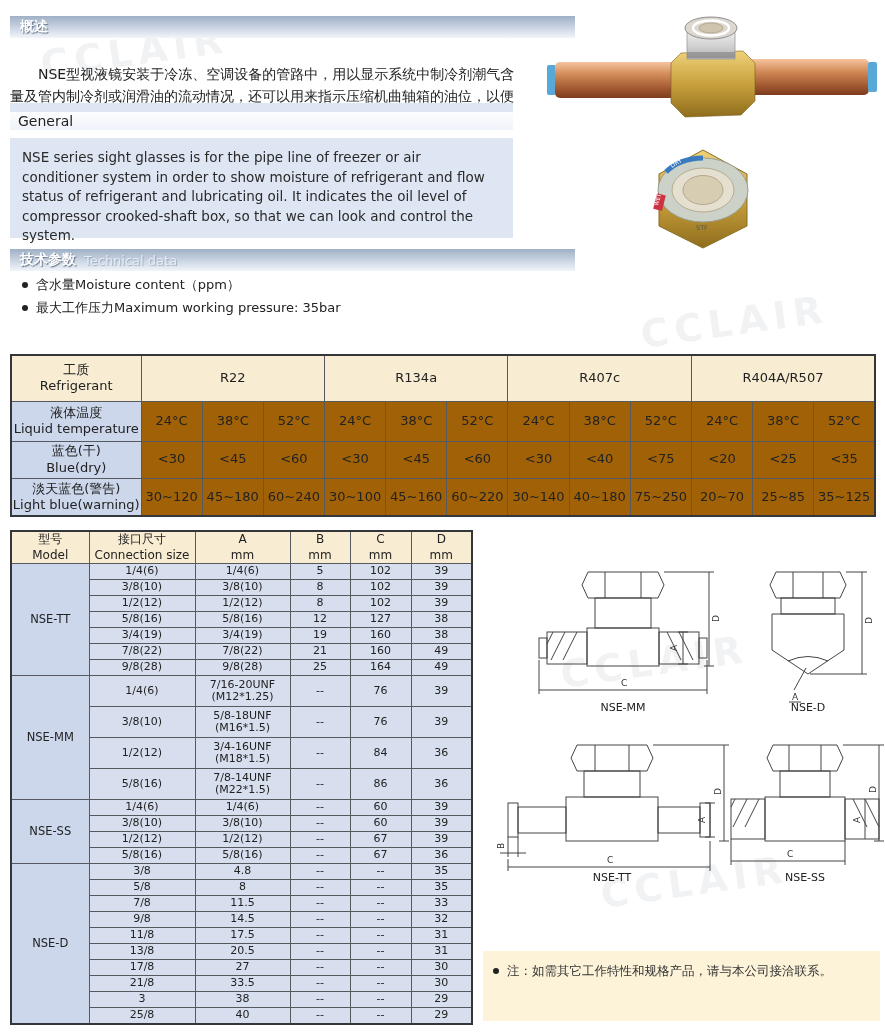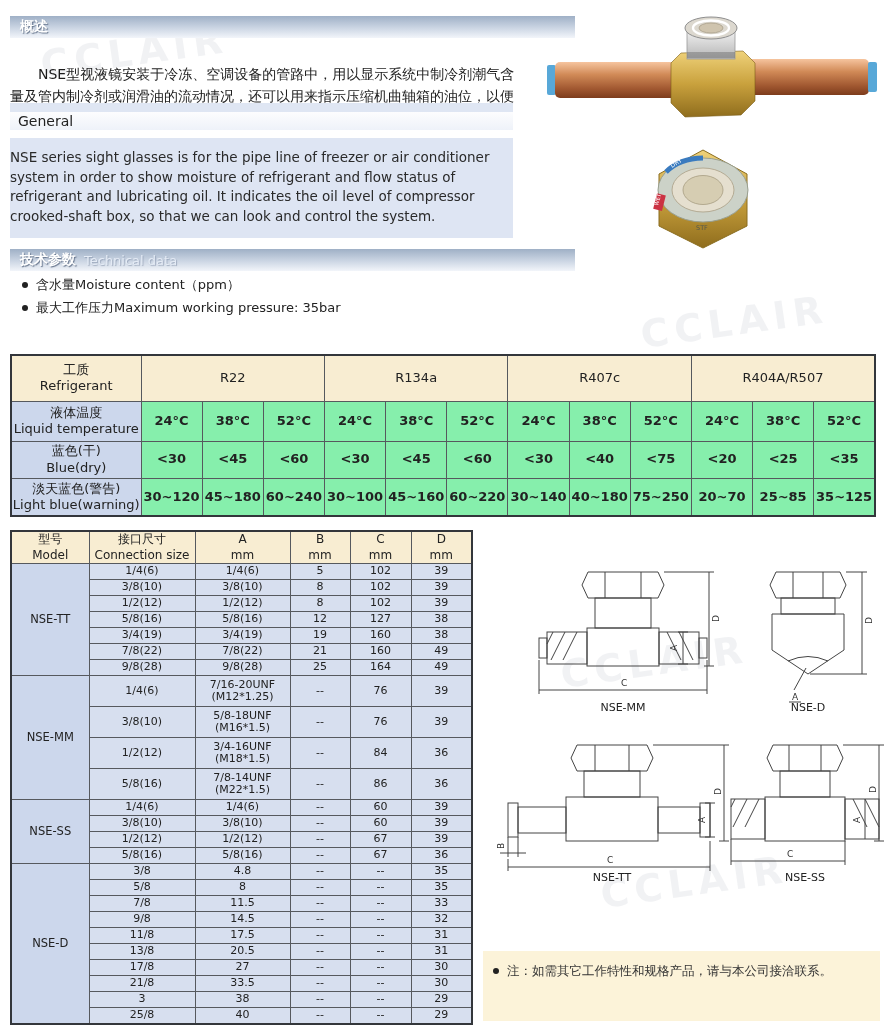--- a/index.html
+++ b/index.html
@@ -13,31 +13,31 @@
       display:flex;align-items:center;padding-left:10px;box-sizing:border-box;}
   .bar-zh{color:#fff;font-weight:bold;font-size:14px;text-shadow:1px 1px 1px rgba(90,105,130,.9);}
   .bar-en{color:#e4ebf5;font-size:13px;margin-left:8px;text-shadow:1px 1px 1px rgba(120,135,160,.6);}
   .zh-para{position:absolute;left:10px;top:50px;width:508px;font-size:14px;line-height:1.55;
       text-indent:2em;color:#1c1c1c;}
   .blue-strip{position:absolute;left:10px;top:103px;width:503px;height:9px;background:#dfe6f3;}
   .general-head{position:absolute;left:10px;top:112px;width:503px;height:18px;
       background:linear-gradient(#fdfdfe,#eef2f9);display:flex;align-items:center;
       padding-left:8px;box-sizing:border-box;font-size:14px;color:#222;text-align:right;}
   .general-box{position:absolute;left:10px;top:138px;width:503px;height:100px;background:#dee5f3;
-      padding:10px 0;box-sizing:border-box;font-size:13.5px;line-height:1.45;color:#2a2a2a;}
+      padding:10px 12px;box-sizing:border-box;font-size:13.5px;line-height:1.45;color:#2a2a2a;}
   .bullets{position:absolute;left:22px;top:276px;width:480px;font-size:13px;color:#222;}
   .bullet-line{display:flex;align-items:center;margin-bottom:5px;}
   .dot{width:6px;height:6px;border-radius:50%;background:#222;margin-right:8px;flex:0 0 6px;}
   
   table{border-collapse:collapse;table-layout:fixed;}
   .m-table{position:absolute;left:10px;top:314px;width:866px;margin-top:40px;}
   .m-table th,.m-table td{border:1px solid #56595e;text-align:center;vertical-align:middle;
       font-weight:normal;font-size:13px;color:#222;padding:0;white-space:pre-line;line-height:1.25;}
   .m-table th{background:#ccd7ec;}
-  .m-table td{background:#86efac;font-weight:bold;}
+  .m-table td{background:#a16207;}
   .m-table tr.cream th{background:#f8edd2;}
   .m-table{border:2px solid #33363b;}
   .dim-table{position:absolute;left:10px;top:530px;width:461px;border:2px solid #33363b;}
   .dim-table th,.dim-table td{border:1px solid #56595e;text-align:center;vertical-align:middle;
       font-weight:normal;color:#222;padding:0;white-space:pre-line;}
   .dim-table th{background:#f8edd2;font-size:12px;line-height:1.3;}
   .dim-table td{background:#d7dfef;font-size:11px;line-height:1.15;}
   .dim-table td.model{background:#ccd7ec;font-size:11.5px;}
   tr.h16{height:16px;} tr.h31{height:31px;} tr.h32{height:32px;}
   tr.r46{height:46px;} tr.r40{height:40px;} tr.r37{height:37px;} tr.r38{height:38px;}

